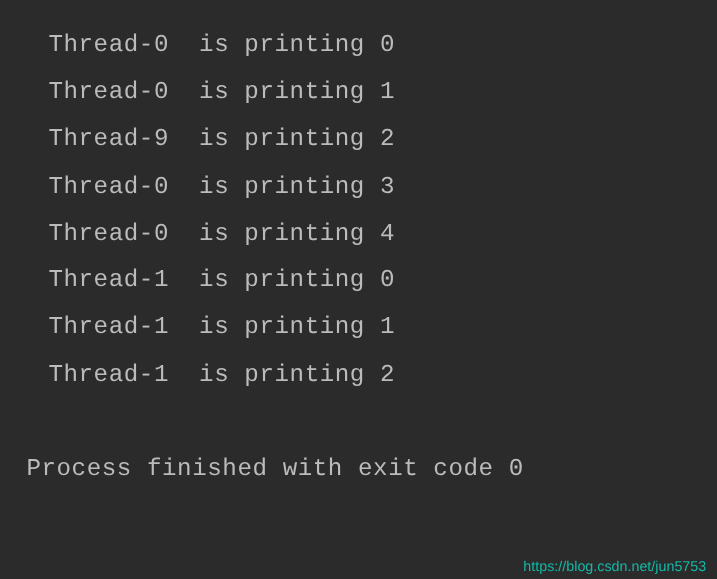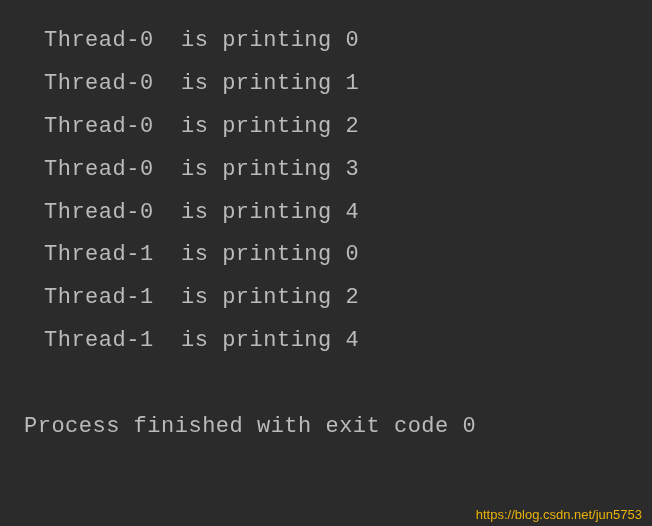--- a/index.html
+++ b/index.html
@@ -30,34 +30,34 @@
     .final-line {
       line-height: 1.95;
       white-space: pre;
       letter-spacing: 0.5px;
     }
     .watermark {
       position: absolute;
       bottom: 4px;
       right: 10px;
       font-size: 13px;
-      color: #eab308;
+      color: #14b8a6;
       font-family: Arial, sans-serif;
       letter-spacing: 0;
     }
   </style>
 </head>
 <body>
 
 <div>
   <div class="output-line">Thread-0  is printing 0</div>
   <div class="output-line">Thread-0  is printing 1</div>
-  <div class="output-line">Thread-0  is printing 2</div>
+  <div class="output-line">Thread-9  is printing 2</div>
   <div class="output-line">Thread-0  is printing 3</div>
   <div class="output-line">Thread-0  is printing 4</div>
   <div class="output-line">Thread-1  is printing 0</div>
+  <div class="output-line">Thread-1  is printing 1</div>
   <div class="output-line">Thread-1  is printing 2</div>
-  <div class="output-line">Thread-1  is printing 4</div>
   <div class="blank-line"></div>
   <div class="final-line">Process finished with exit code 0</div>
 </div>
 
 <div class="watermark">https://blog.csdn.net/jun5753</div>
 
 </body></html>

